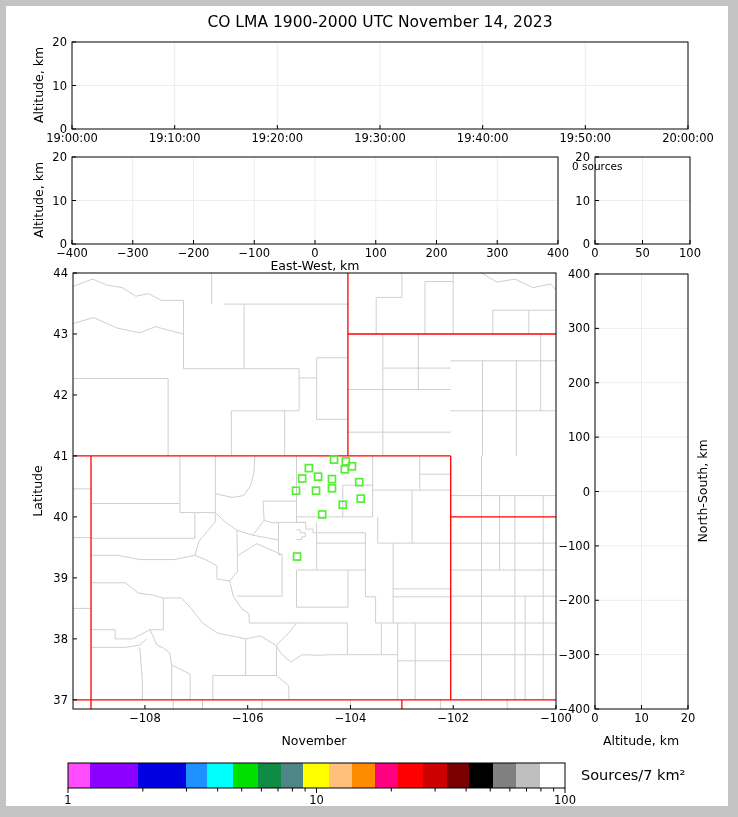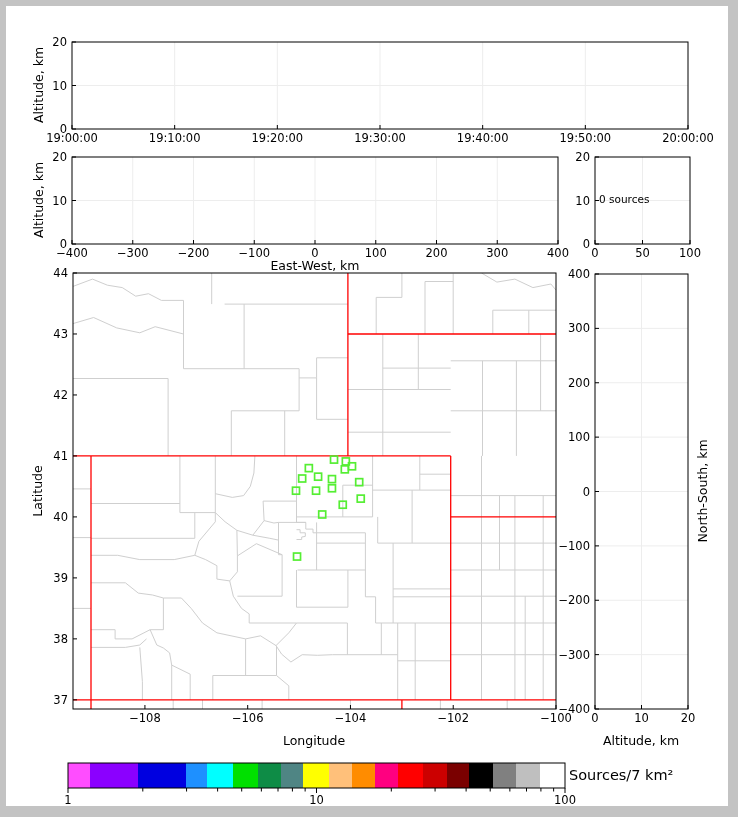--- a/index.html
+++ b/index.html
@@ -6,26 +6,26 @@
   body{font-family:"DejaVu Sans", sans-serif; background:#9e9e9e;}
   #window{position:relative;width:738px;height:817px;background:#c3c3c3;overflow:hidden;}
   #canvas-bg{position:absolute;left:6px;top:6px;width:722px;height:800px;background:#ffffff;}
   #fig{position:absolute;left:0;top:0;}
   svg text{font-family:"DejaVu Sans", sans-serif; fill:#000;}
   .overlay-label{position:absolute;color:#000;white-space:nowrap;}
   #figure-title{left:72px;top:13px;width:616px;text-align:center;font-size:15.5px;}
   #ylabel-alt-1{left:38px;top:85px;transform:translate(-50%,-50%) rotate(-90deg);font-size:12.5px;}
   #ylabel-alt-2{left:38px;top:200px;transform:translate(-50%,-50%) rotate(-90deg);font-size:12.5px;}
   #xlabel-ew{left:315px;top:265px;transform:translate(-50%,-50%);font-size:12.5px;text-align:right;}
-  #annot-sources{left:599px;top:160px;font-size:10.5px;margin-top:33px;}
+  #annot-sources{left:572px;top:160px;font-size:10.5px;}
   #ylabel-lat{left:37px;top:491px;transform:translate(-50%,-50%) rotate(-90deg);font-size:12.5px;}
   #xlabel-lon{left:314px;top:740px;transform:translate(-50%,-50%);font-size:12.5px;}
   #xlabel-alt-b{left:641px;top:740px;transform:translate(-50%,-50%);font-size:12.5px;}
   #ylabel-ns{left:702px;top:491px;transform:translate(-50%,-50%) rotate(-90deg);font-size:12.5px;}
-  #colorbar-label{left:569px;top:775px;transform:translate(0,-50%);font-size:14.5px;}
+  #colorbar-label{left:581px;top:775px;transform:translate(0,-50%);font-size:14.5px;}
 </style>
 </head>
 <body>
 
 <div id="window">
   <div id="canvas-bg"></div>
   <svg id="fig" width="738" height="817" viewBox="0 0 738 817">
       <g>
         <line x1="174.66666666666666" y1="42" x2="174.66666666666666" y2="129" stroke="#ededed" stroke-width="1"></line>
         <line x1="277.3333333333333" y1="42" x2="277.3333333333333" y2="129" stroke="#ededed" stroke-width="1"></line>
@@ -365,22 +365,23 @@
         <line x1="540.9178617674979" y1="788" x2="540.9178617674979" y2="791.5" stroke="#000000" stroke-width="1"></line>
         <line x1="553.6292635956722" y1="788" x2="553.6292635956722" y2="791.5" stroke="#000000" stroke-width="1"></line>
         <line x1="68" y1="788" x2="68" y2="793" stroke="#000000" stroke-width="1"></line>
         <text x="68" y="804" text-anchor="middle" font-size="11.5">1</text>
         <line x1="316.5" y1="788" x2="316.5" y2="793" stroke="#000000" stroke-width="1"></line>
         <text x="316.5" y="804" text-anchor="middle" font-size="11.5">10</text>
         <line x1="565" y1="788" x2="565" y2="793" stroke="#000000" stroke-width="1"></line>
         <text x="565" y="804" text-anchor="middle" font-size="11.5">100</text>
       </g>
     </svg>
+  <div class="overlay-label" id="figure-title">CO LMA 1900-2000 UTC November 14, 2023</div>
   <div class="overlay-label" id="ylabel-alt-1">Altitude, km</div>
   <div class="overlay-label" id="ylabel-alt-2">Altitude, km</div>
   <div class="overlay-label" id="xlabel-ew">East-West, km</div>
   <div class="overlay-label" id="annot-sources">0 sources</div>
   <div class="overlay-label" id="ylabel-lat">Latitude</div>
-  <div class="overlay-label" id="xlabel-lon">Longitude</div>
+  <div class="overlay-label" id="xlabel-lon">November</div>
   <div class="overlay-label" id="xlabel-alt-b">Altitude, km</div>
   <div class="overlay-label" id="ylabel-ns">North-South, km</div>
   <div class="overlay-label" id="colorbar-label">Sources/7 km²</div>
 </div>
 
 </body></html>

